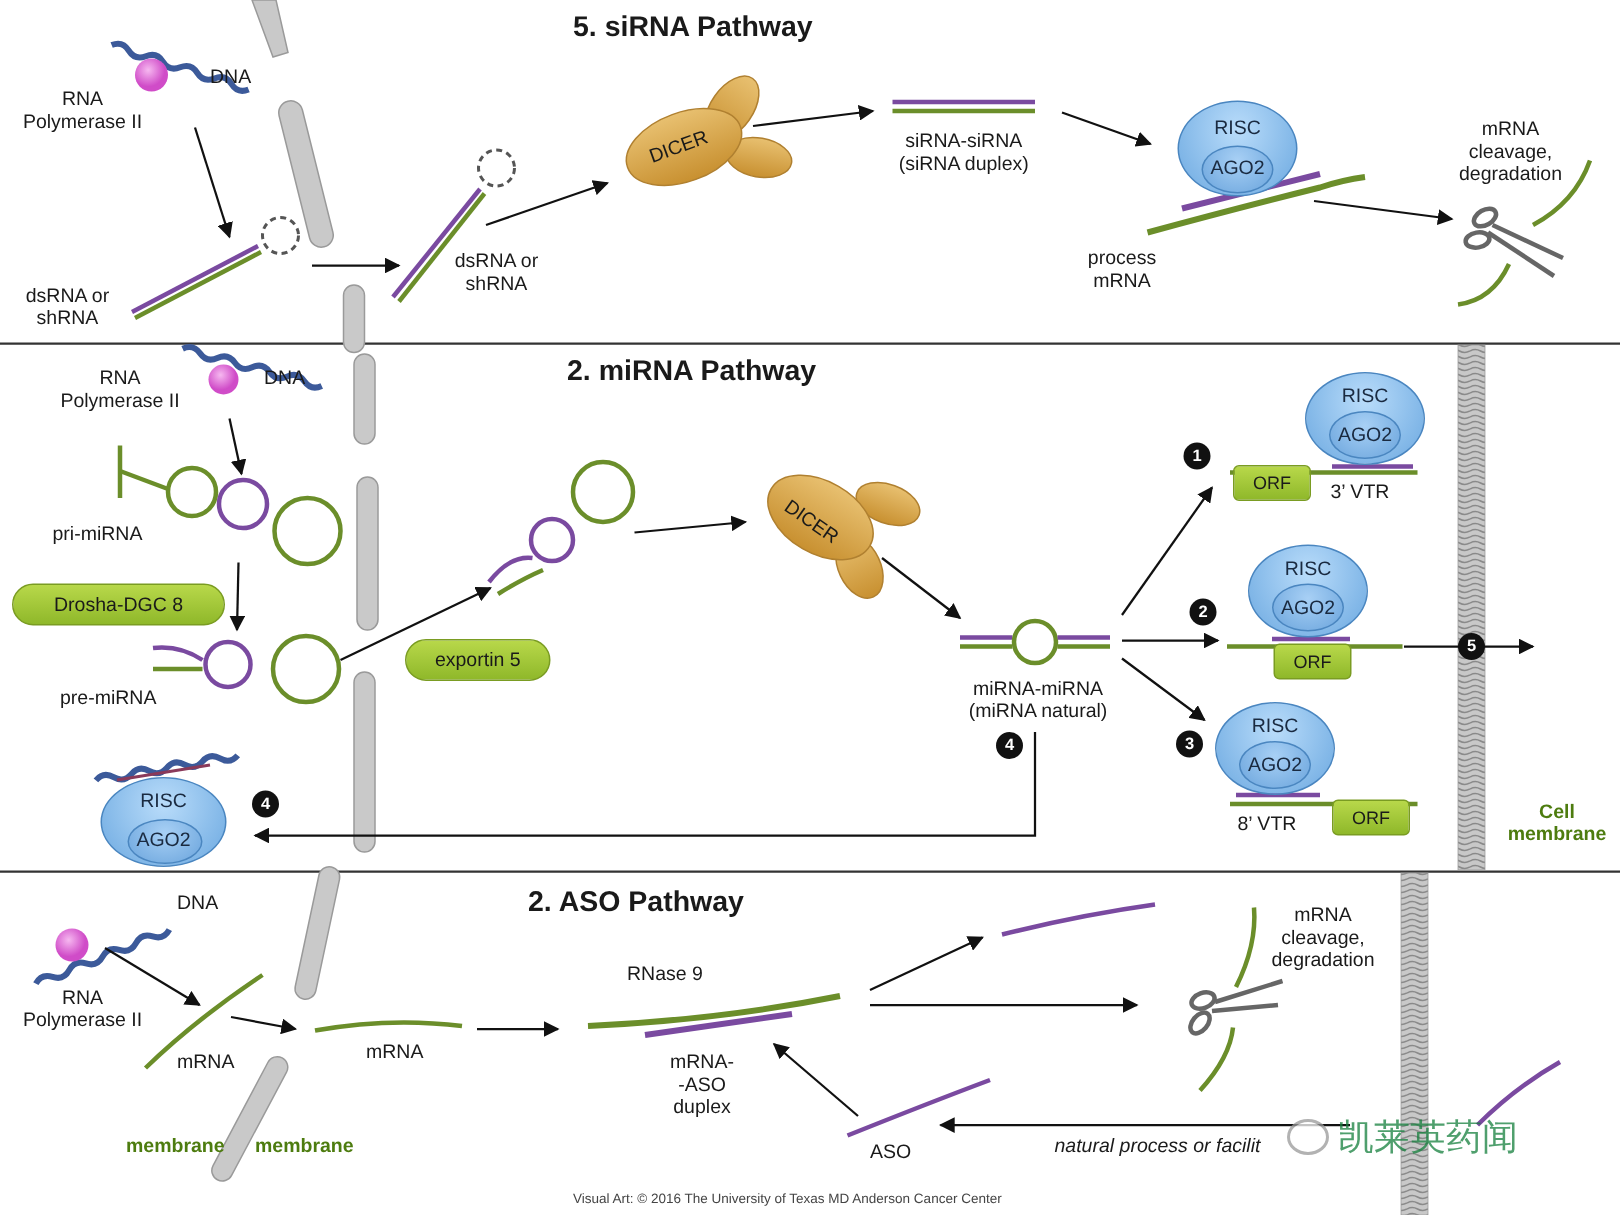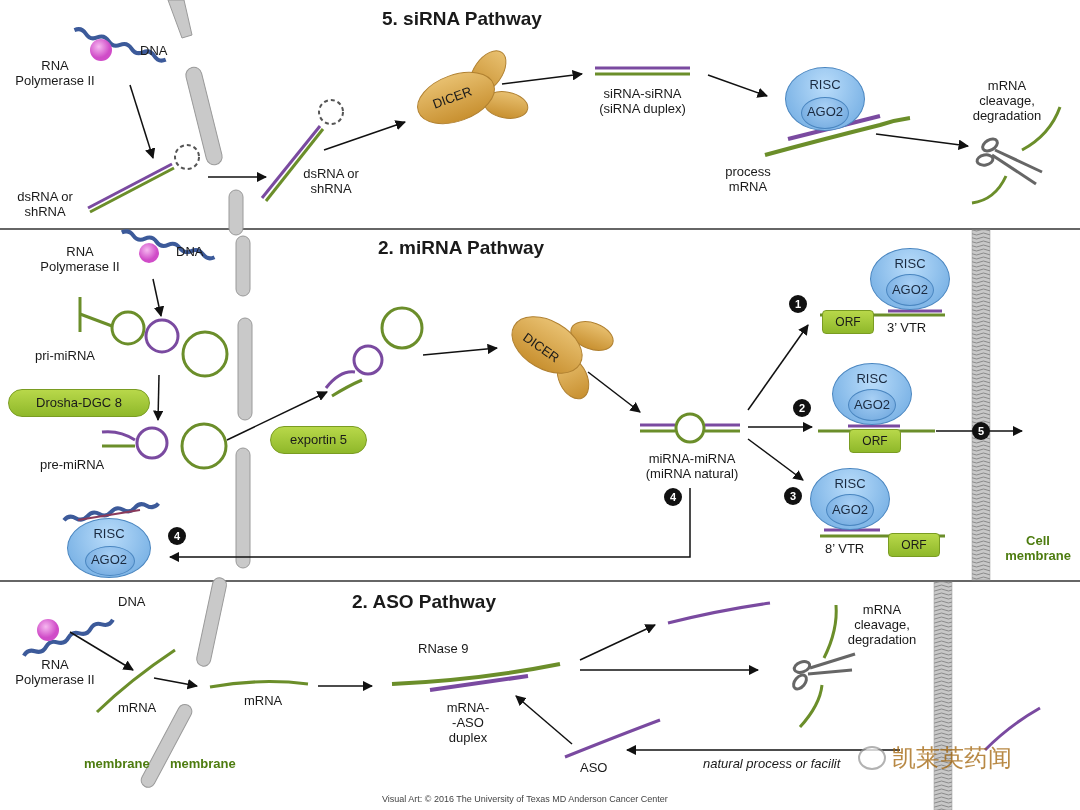--- a/index.html
+++ b/index.html
@@ -280,16 +280,16 @@
 <div class="t" style="left:842px;top:602px;width:80px;white-space:pre;">mRNA
 cleavage,
 degradation</div>
 <div class="t" style="left:580px;top:760px;">ASO</div>
 <div class="t" style="left:703px;top:756px;font-style:italic;">natural process or facilit</div>
 <div class="t grey" style="left:84px;top:756px;">membrane</div>
 <div class="t grey" style="left:170px;top:756px;">membrane</div>
 
 <div style="position:absolute;left:858px;top:742px;display:flex;align-items:center;gap:6px;opacity:0.75;">
   <span style="display:inline-block;width:24px;height:20px;border:2px solid #999;border-radius:50%;background:#fff;"></span>
-  <span style="font-size:24px;color:#a16207;font-family:Liberation Mono, monospace;">凯莱英药闻</span>
+  <span style="font-size:24px;color:#15803d;font-family:Liberation Mono, monospace;">凯莱英药闻</span>
 </div>
 
 <div class="t" style="left:382px;top:792px;font-size:9px;color:#444;">Visual Art: © 2016 The University of Texas MD Anderson Cancer Center</div>
 
 </body></html>

